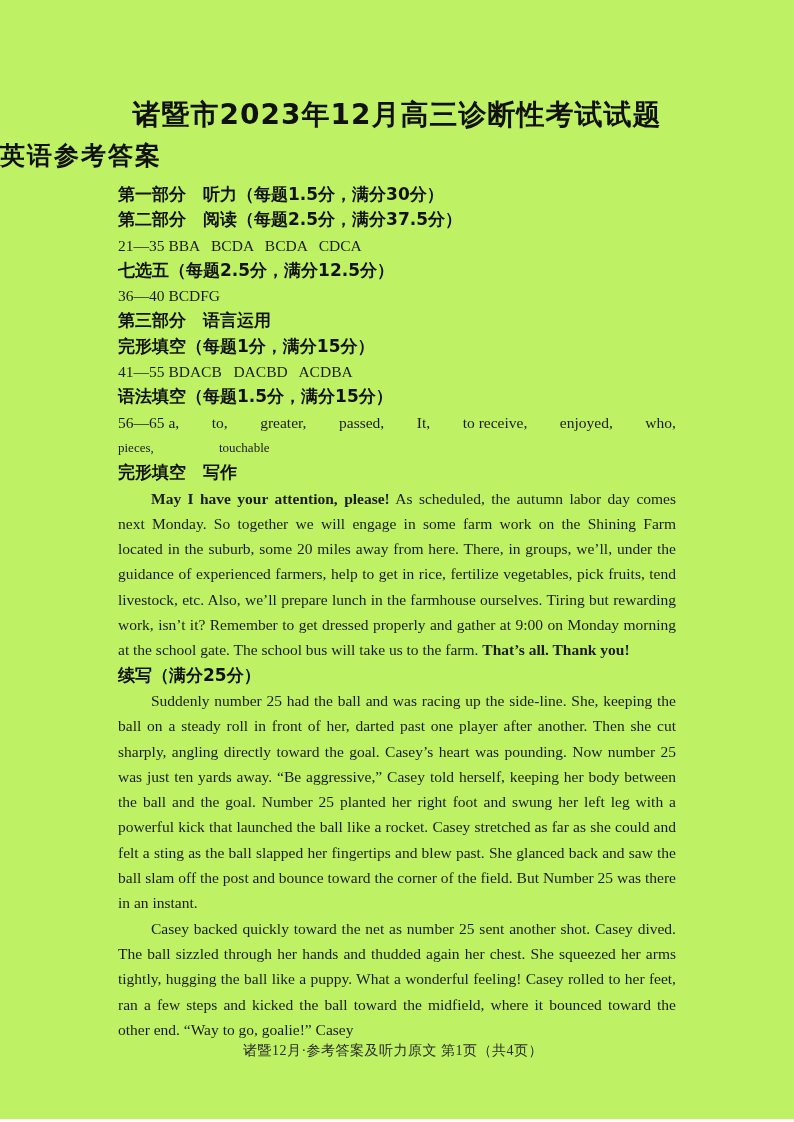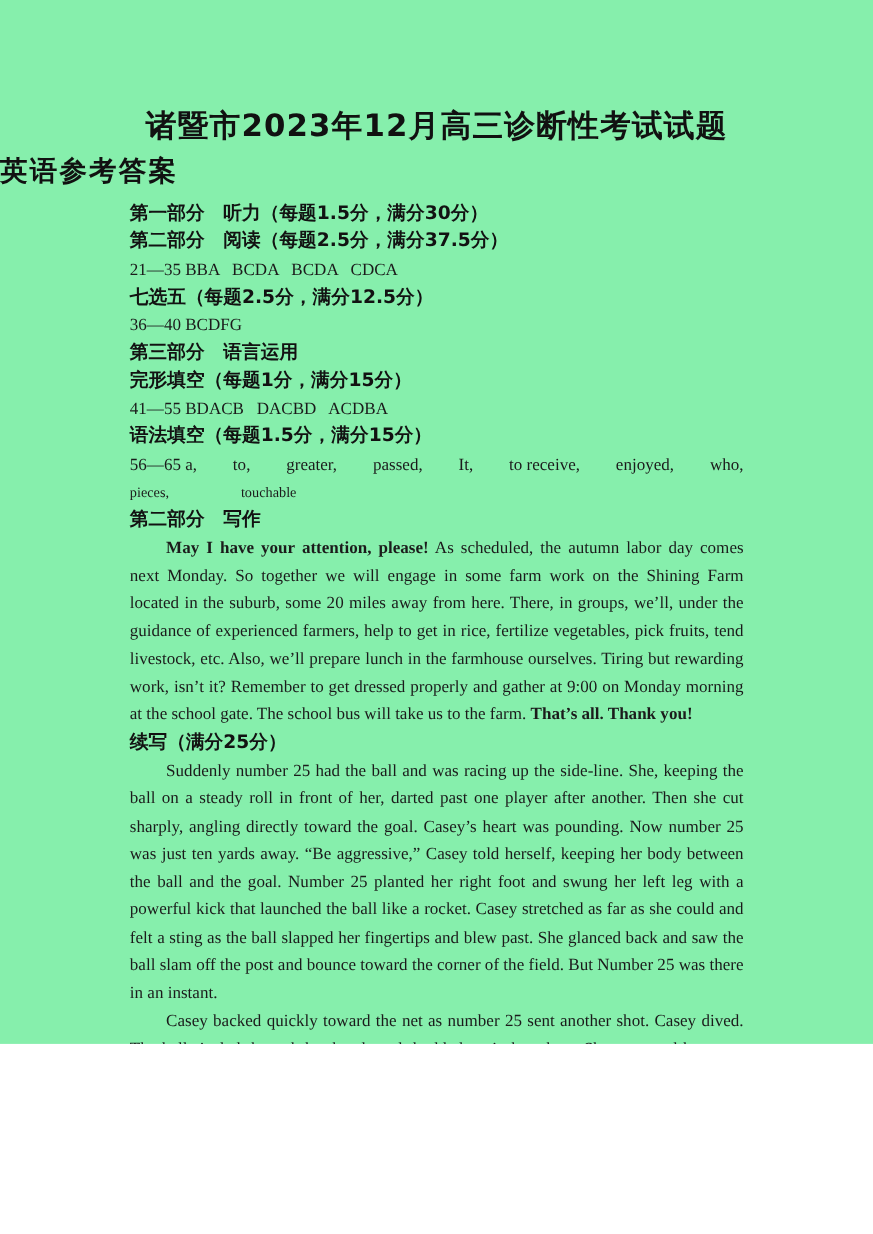--- a/index.html
+++ b/index.html
@@ -1,20 +1,20 @@
 <!DOCTYPE html>
 <html><head>
 <meta charset="utf-8">
 <style>
   html, body { margin: 0; padding: 0; background: #ffffff; }
   .page {
     position: relative;
     width: 794px;
-    height: 949px;
-    background: #86efac;
+    height: 1119px;
+    background: #bef264;
     color: #1b1b1b;
     overflow: hidden;
     font-family: "Liberation Serif", serif;
   }
   .doc-title {
     margin: 96px 0 0 0;
     text-align: center;
     font-family: "DejaVu Sans", sans-serif;
     font-weight: bold;
     font-size: 28px;
@@ -120,21 +120,21 @@
       <span>It,</span>
       <span>to receive,</span>
       <span>enjoyed,</span>
       <span>who,</span>
     </div>
     <div class="gap-row2">
       <span>pieces,</span>
       <span class="second">touchable</span>
     </div>
 
-    <div class="h-line">第二部分　写作</div>
+    <div class="h-line">完形填空　写作</div>
 
     <p class="para"><span class="lead">May I have your attention, please!</span><span> As scheduled, the autumn labor day comes next Monday. So together we will engage in some farm work on the Shining Farm located in the suburb, some 20 miles away from here. There, in groups, we’ll, under the guidance of experienced farmers, help to get in rice, fertilize vegetables, pick fruits, tend livestock, etc. Also, we’ll prepare lunch in the farmhouse ourselves. Tiring but rewarding work, isn’t it? Remember to get dressed properly and gather at 9:00 on Monday morning at the school gate. The school bus will take us to the farm. </span><span class="tail">That’s all. Thank you!</span></p>
 
     <div class="h-line">续写（满分25分）</div>
 
     <p class="para">Suddenly number 25 had the ball and was racing up the side-line. She, keeping the ball on a steady roll in front of her, darted past one player after another. Then she cut sharply, angling directly toward the goal. Casey’s heart was pounding. Now number 25 was just ten yards away. “Be aggressive,” Casey told herself, keeping her body between the ball and the goal. Number 25 planted her right foot and swung her left leg with a powerful kick that launched the ball like a rocket. Casey stretched as far as she could and felt a sting as the ball slapped her fingertips and blew past. She glanced back and saw the ball slam off the post and bounce toward the corner of the field. But Number 25 was there in an instant.</p>
     <p class="para">Casey backed quickly toward the net as number 25 sent another shot. Casey dived. The ball sizzled through her hands and thudded again her chest. She squeezed her arms tightly, hugging the ball like a puppy. What a wonderful feeling! Casey rolled to her feet, ran a few steps and kicked the ball toward the midfield, where it bounced toward the other end. “Way to go, goalie!” Casey</p>
 
   </div>
 

